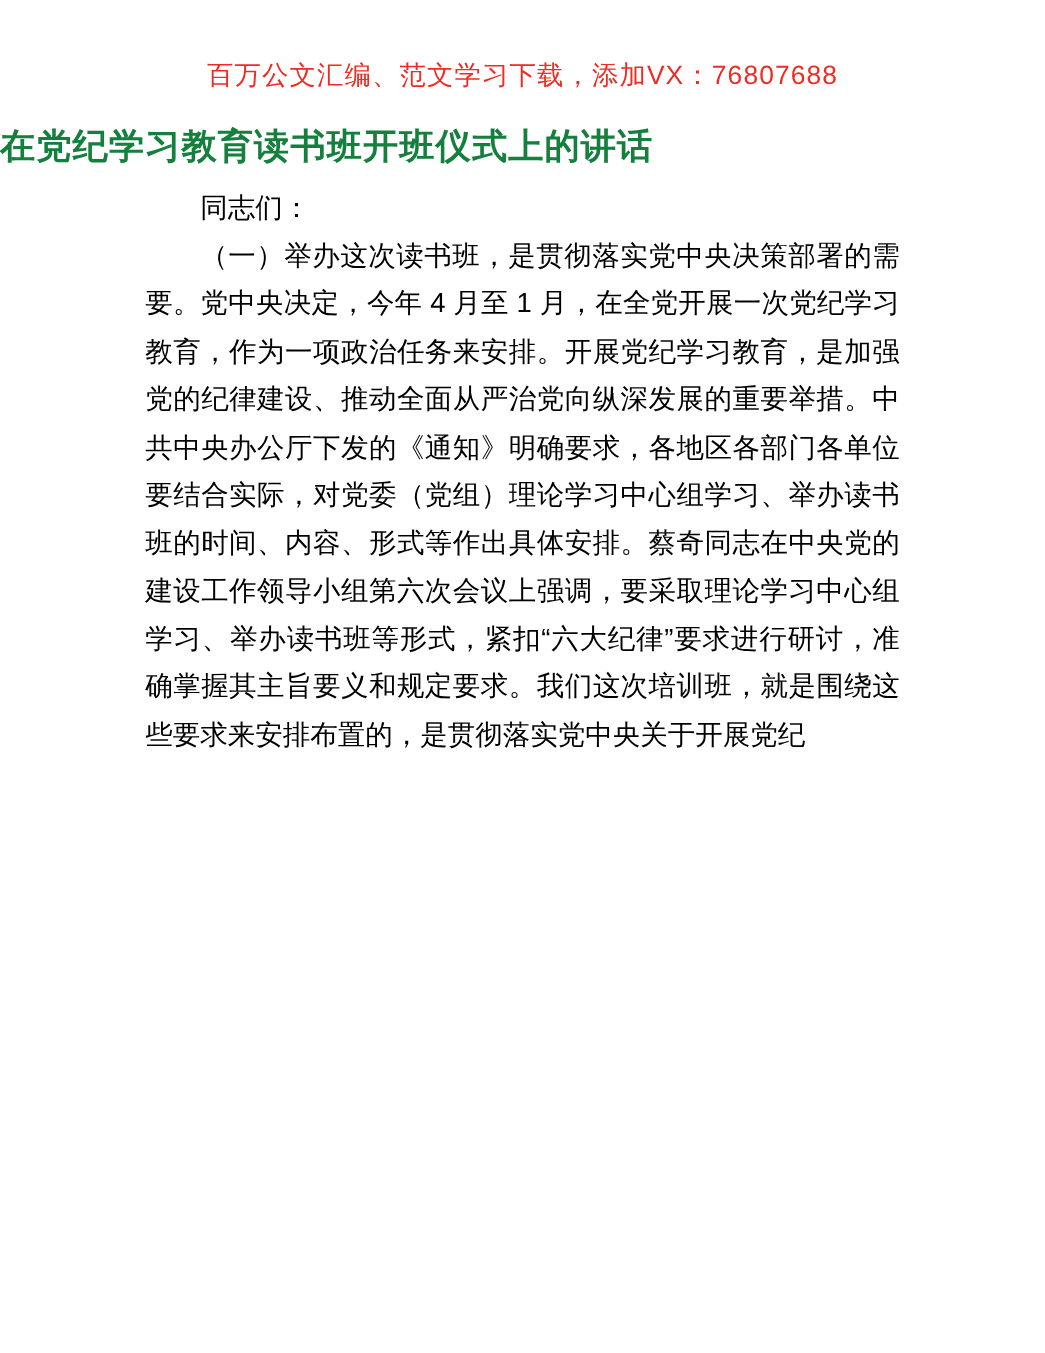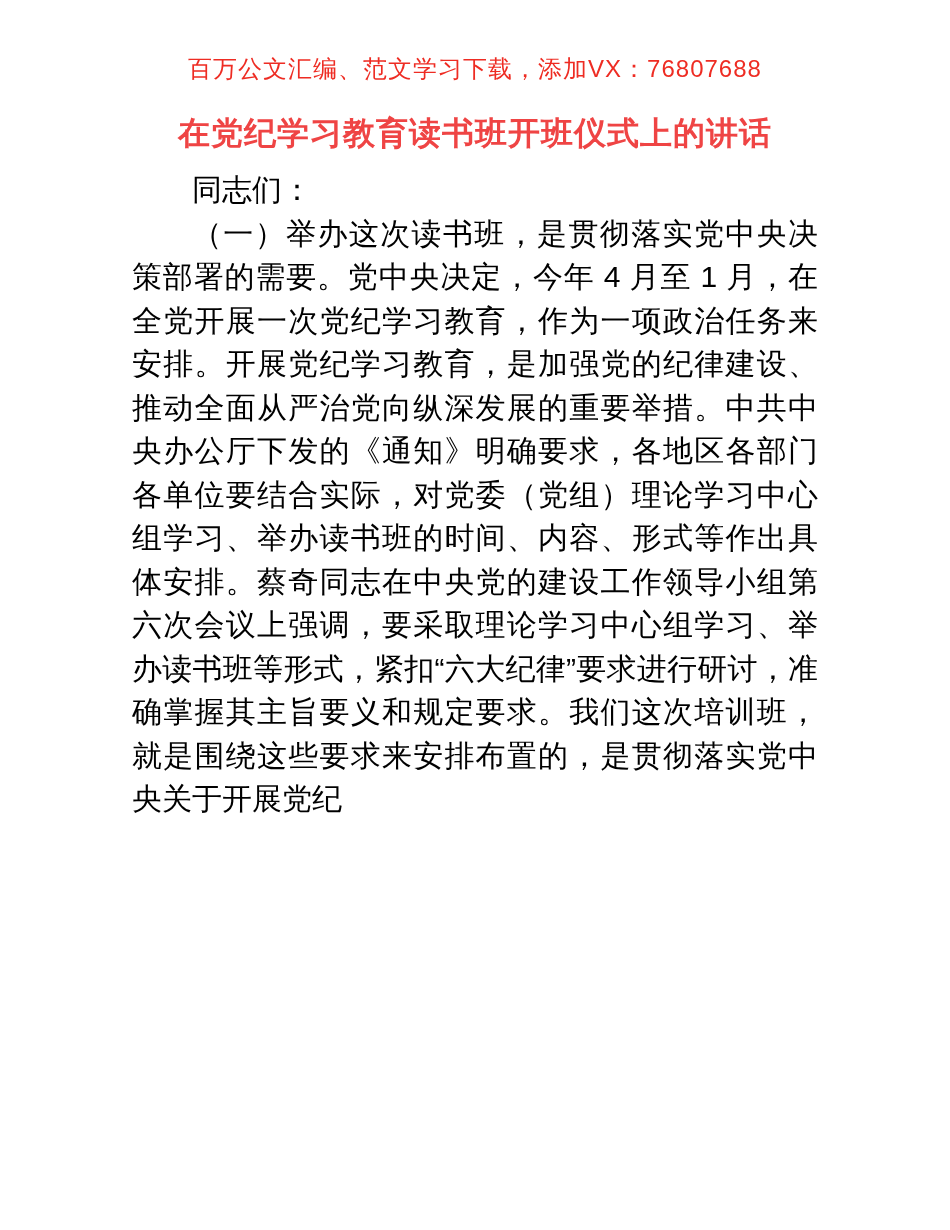--- a/index.html
+++ b/index.html
@@ -18,30 +18,30 @@
   }
   .notice {
     margin: 56px 0 0 0;
     text-align: center;
     font-size: 24px;
     line-height: 26px;
     letter-spacing: 1px;
   }
   .doc-title {
     margin: 29px 0 13px 0;
-    text-align: center;
+    text-align: left;
     font-size: 32px;
     line-height: 44px;
     font-weight: bold;
     letter-spacing: 1px;
-    color: #ef4444;
+    color: #15803d;
   }
   .doc-body {
     margin: 0 132px;
-    font-size: 30px;
+    font-size: 25px;
     line-height: 43.5px;
     text-align: justify;
     text-justify: inter-ideograph;
     color: #000000;
   }
   .para {
     margin: 0;
     text-indent: 2em;
     word-break: break-all;
   }

